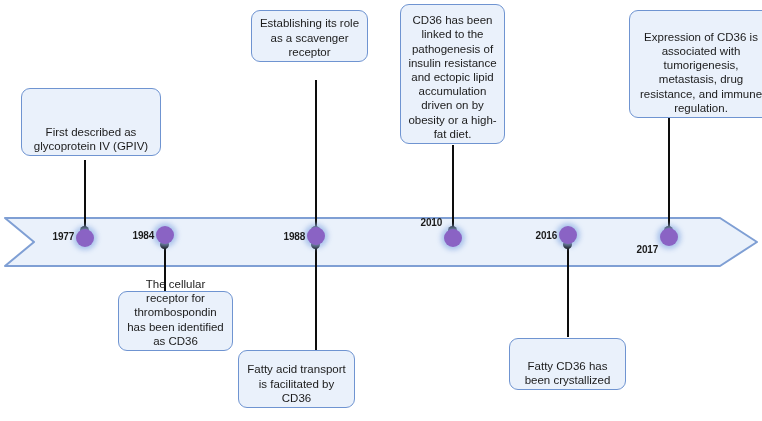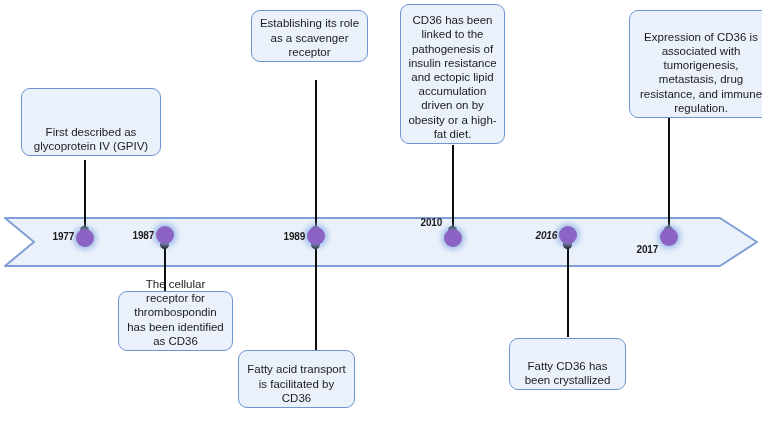--- a/index.html
+++ b/index.html
@@ -96,50 +96,50 @@
   <div class="nub" style="left:80px; top:226px;"></div>
   <div class="marker" style="left:76px; top:229px;"></div>
   <div class="year" style="left:36px; top:231px; width:38px;">1977</div>
   <div class="tbox" style="left:21px; top:88px; width:140px; height:68px;">
     <span>First described as glycoprotein IV (GPIV)</span>
   </div>
 
   <div class="connector" style="left:164px; top:245px; height:48px;"></div>
   <div class="nub" style="left:160px; top:240px;"></div>
   <div class="marker" style="left:156px; top:226px;"></div>
-  <div class="year" style="left:116px; top:230px; width:38px;">1987</div>
+  <div class="year" style="left:116px; top:230px; width:38px;">1984</div>
   <div class="tbox" style="left:118px; top:291px; width:115px; height:60px;">
     <span>The cellular receptor for thrombospondin has been identified as CD36</span>
   </div>
 
   <div class="connector" style="left:315px; top:80px; height:157px;"></div>
   <div class="connector" style="left:315px; top:243px; height:108px;"></div>
   <div class="nub" style="left:311px; top:226px;"></div>
   <div class="nub" style="left:311px; top:240px;"></div>
   <div class="marker" style="left:307px; top:227px;"></div>
-  <div class="year" style="left:267px; top:231px; width:38px;">1989</div>
+  <div class="year" style="left:267px; top:231px; width:38px;">1988</div>
   <div class="tbox" style="left:251px; top:10px; width:117px; height:52px;">
     <span>Establishing its role as a scavenger receptor</span>
   </div>
   <div class="tbox" style="left:238px; top:350px; width:117px; height:58px;">
     <span>Fatty acid transport is facilitated by CD36</span>
   </div>
 
   <div class="connector" style="left:452px; top:145px; height:91px;"></div>
   <div class="nub" style="left:448px; top:226px;"></div>
   <div class="marker" style="left:444px; top:229px;"></div>
   <div class="year" style="left:404px; top:217px; width:38px;">2010</div>
   <div class="tbox" style="left:400px; top:4px; width:105px; height:140px;">
     <span>CD36 has been linked to the pathogenesis of insulin resistance and ectopic lipid accumulation driven on by obesity or a high-fat diet.</span>
   </div>
 
   <div class="connector" style="left:567px; top:246px; height:91px;"></div>
   <div class="nub" style="left:563px; top:240px;"></div>
   <div class="marker" style="left:559px; top:226px;"></div>
-  <div class="year" style="left:519px; top:230px; width:38px;font-style:italic;">2016</div>
+  <div class="year" style="left:519px; top:230px; width:38px;">2016</div>
   <div class="tbox" style="left:509px; top:338px; width:117px; height:52px;">
     <span>Fatty CD36 has been crystallized</span>
   </div>
 
   <div class="connector" style="left:668px; top:118px; height:118px;"></div>
   <div class="nub" style="left:664px; top:226px;"></div>
   <div class="marker" style="left:660px; top:228px;"></div>
   <div class="year" style="left:620px; top:231px; width:38px;margin-top:13px;">2017</div>
   <div class="tbox" style="left:629px; top:10px; width:144px; height:108px;">
     <span>Expression of CD36 is associated with tumorigenesis, metastasis, drug resistance, and immune regulation.</span>

